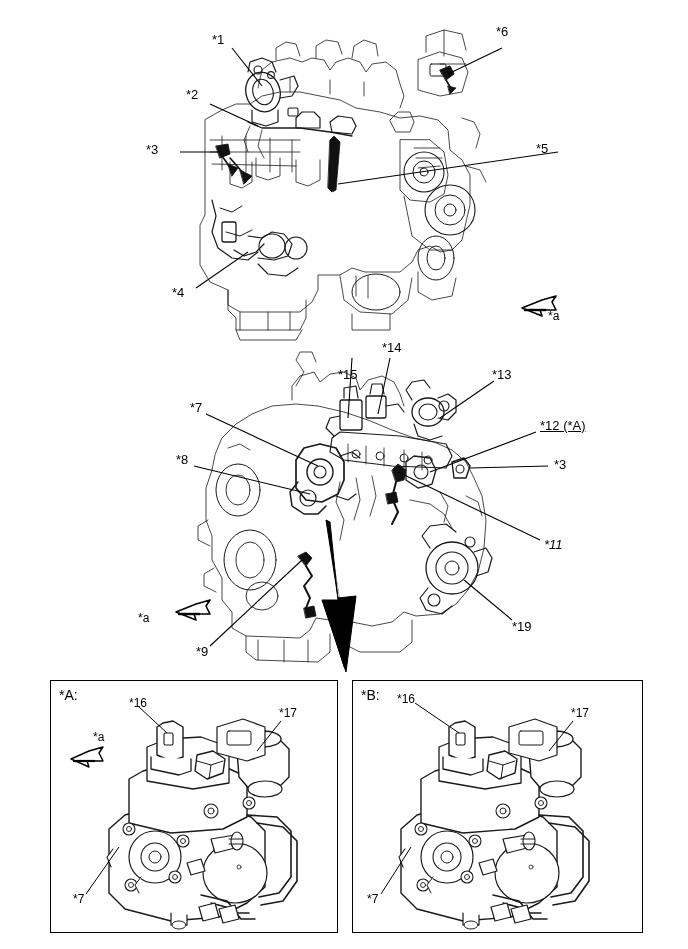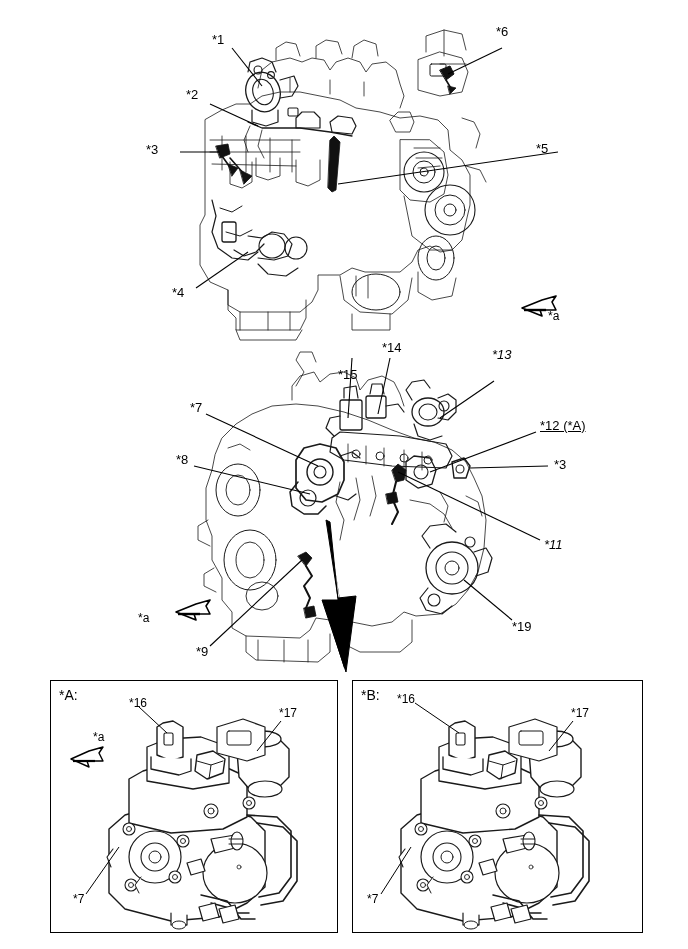--- a/index.html
+++ b/index.html
@@ -298,21 +298,21 @@
     </g>
 
     <g>
       <path d="M326,520 L338,598 L356,596 L346,672 L322,600 L338,600 L330,522 Z" fill="#000000" stroke="#000000" stroke-width="1"></path>
       <path d="M328,524 L340,600 L356,598 L344,668 L324,604 L340,602 Z" fill="#000000" stroke="none"></path>
     </g>
   </svg>
 
   <div class="lbl" style="left:338px; top:341px;margin-top:27px;">*15</div>
   <div class="lbl" style="left:382px; top:341px;">*14</div>
-  <div class="lbl" style="left:492px; top:348px;font-style:italic;">*13</div>
+  <div class="lbl" style="left:492px; top:368px;">*13</div>
   <div class="lbl" style="left:540px; top:419px;text-decoration:underline;">*12 (*A)</div>
   <div class="lbl" style="left:554px; top:458px;">*3</div>
   <div class="lbl" style="left:190px; top:401px;">*7</div>
   <div class="lbl" style="left:176px; top:453px;">*8</div>
   <div class="lbl" style="left:544px; top:538px;font-style:italic;">*11</div>
   <div class="lbl" style="left:512px; top:620px;">*19</div>
   <div class="lbl" style="left:196px; top:645px;">*9</div>
   <div class="lbl dir" style="left:138px; top:612px;">*a</div>
 
   <div class="panel" id="panel-a">

